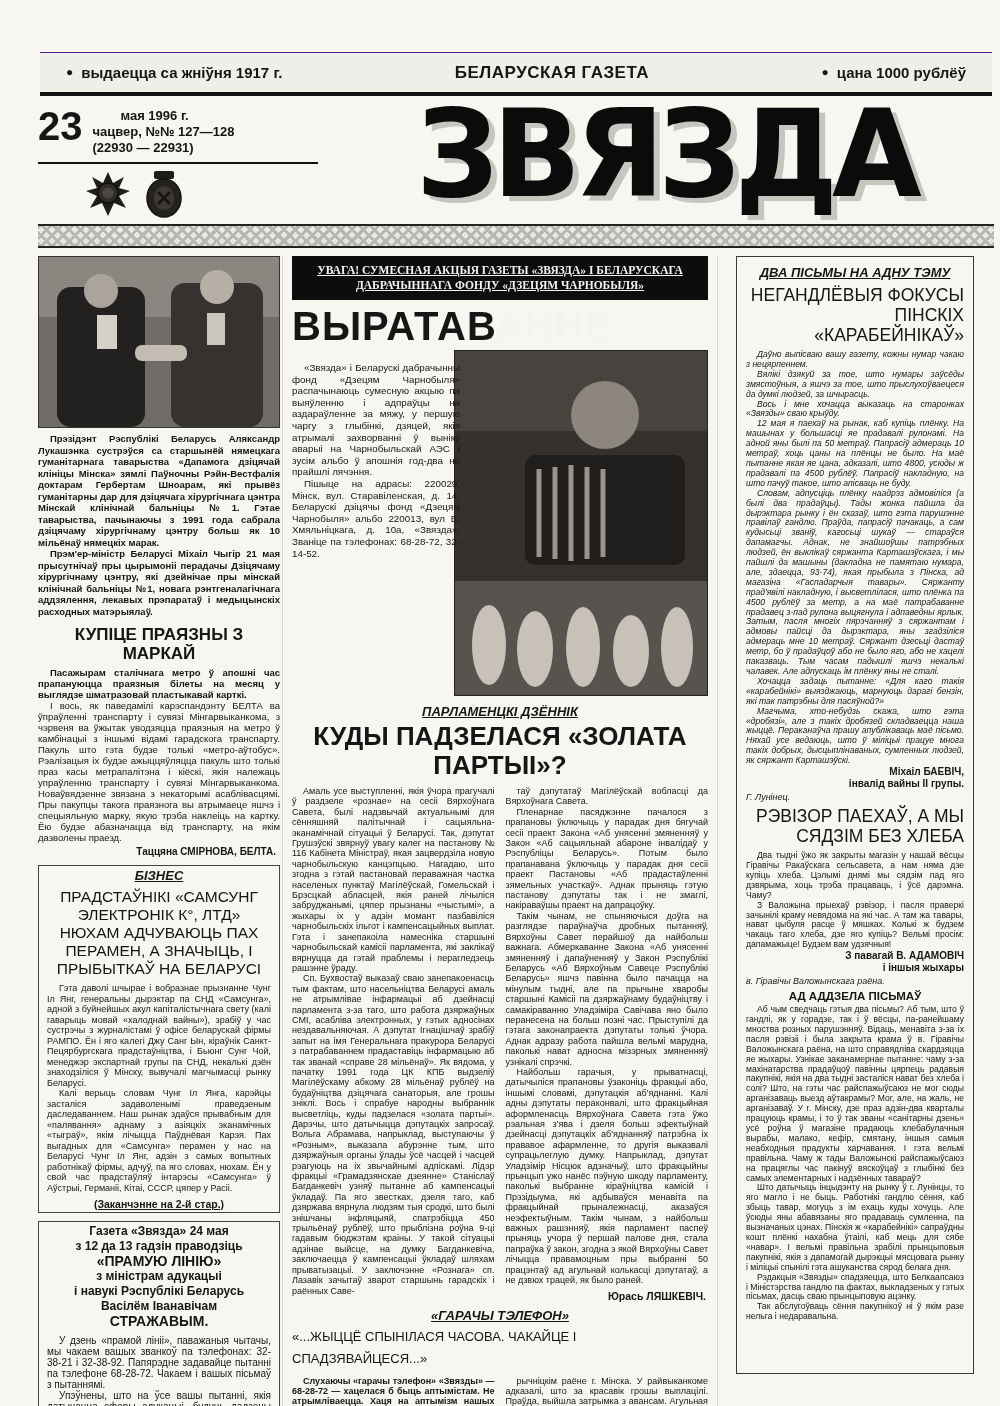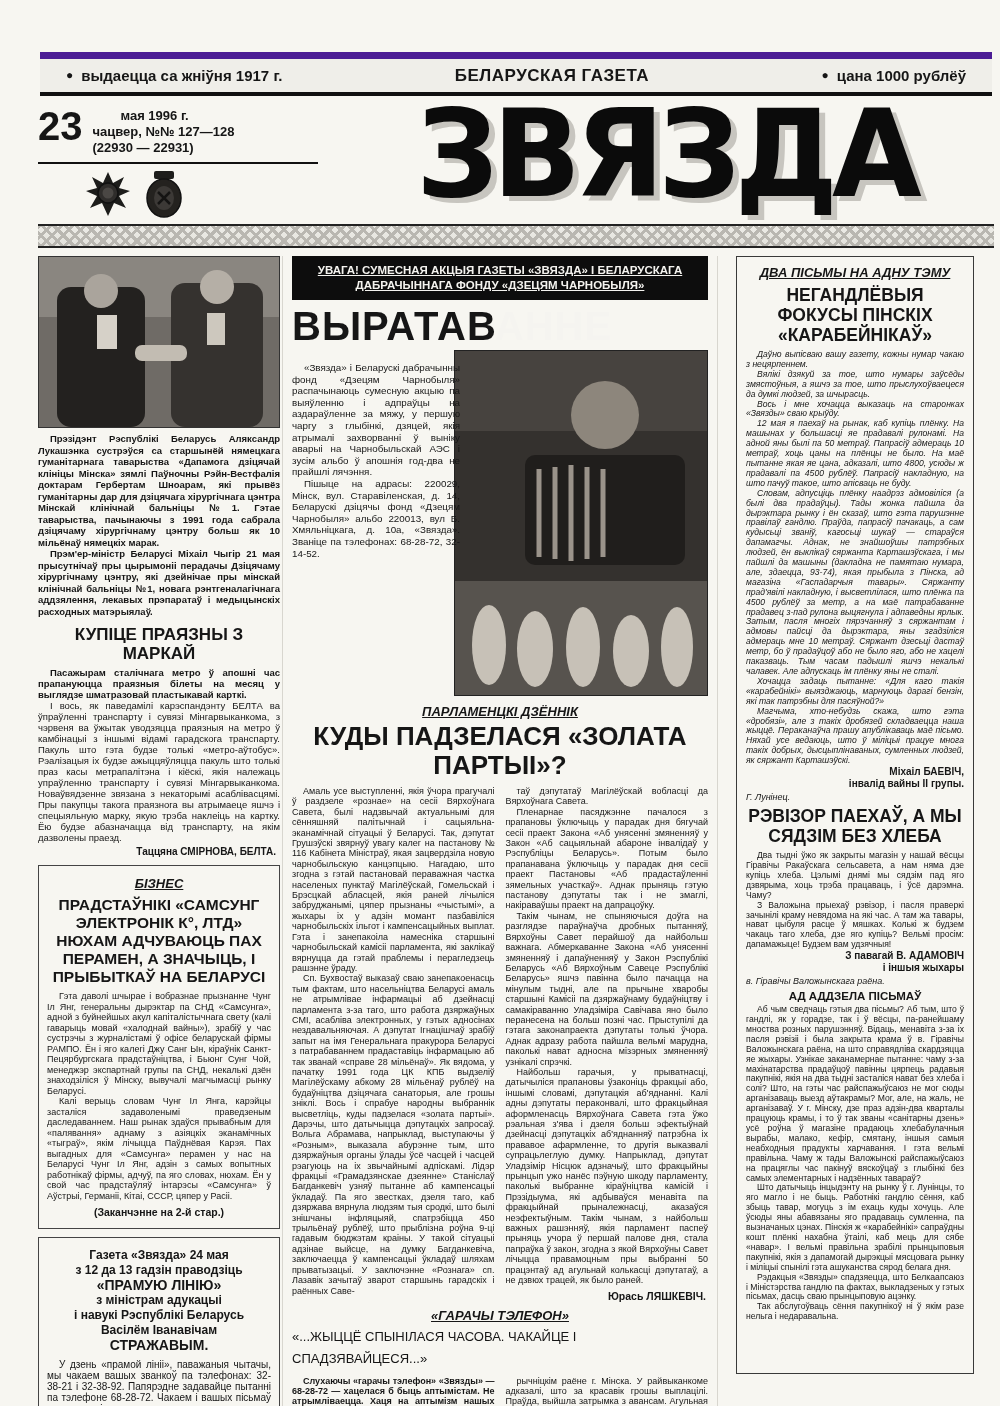--- a/index.html
+++ b/index.html
@@ -1,21 +1,21 @@
 <!DOCTYPE html>
 <html><head>
 <meta charset="utf-8">
 <style>
   * { margin:0; padding:0; box-sizing:border-box; }
   html,body { width:1000px; }
   body { background:#e9e7e2; font-family:"Liberation Sans", sans-serif; color:#161616; }
   .page { width:1000px; height:1406px; background:#f7f6f1; overflow:hidden; position:relative;
           padding:0 6px 0 38px; }
   
-  .topbar { margin:52px 2px 0 2px; border-top:7px solid #4c1d95; border-bottom:4px solid #111;
+  .topbar { margin:52px 2px 0 2px; border-top:1px solid #4c1d95; border-bottom:4px solid #111;
             background:#efeee9; height:44px; display:flex; align-items:center;
             justify-content:space-between; padding:0 26px; }
   .topbar .t { font-weight:bold; font-size:15px; }
   .topbar .c { font-size:17px; font-weight:bold; letter-spacing:.5px; }
   .bullet { display:inline-block; margin-right:8px; font-size:12px; vertical-align:2px;}
   
   .masthead { display:flex; margin-top:6px; height:118px; }
   .mast-left { width:300px; padding-top:4px; }
   .mast-row { display:flex; gap:10px; }
   .day { font-size:40px; font-weight:bold; line-height:40px; }
@@ -40,52 +40,52 @@
   p { margin:0; }
   .body p, p.body { font-size:9.5px; line-height:11px; text-align:justify; text-indent:12px; }
   .small p { font-size:9px; line-height:10.5px; }
   
   .photo1 { width:100%; height:172px; background:#555; border:1px solid #333; }
   .caption { margin-top:5px; }
   .caption p { font-size:9.5px; line-height:11.5px; font-weight:bold; text-align:justify; text-indent:12px; }
   .hl-kupice { text-align:center; font-weight:bold; font-size:17px; line-height:19px; margin:8px 0 4px; }
   .lead-bold p:first-child { font-weight:bold; }
   .byline { text-align:right; font-weight:bold; font-size:10px; margin-top:3px; padding-right:4px;}
-  .boxed { border:1px solid #444; padding:10px 8px; margin-top:8px; background:#f7f6f1; }
+  .boxed { border:1px solid #444; padding:2px 8px; margin-top:8px; background:#f7f6f1; }
   .rubric { text-align:center; font-weight:bold; font-style:italic; font-size:13px;
             text-decoration:underline; margin-bottom:5px; }
-  .hl-samsung { text-align:center; font-weight:bold; font-size:15.5px; line-height:18px; margin-bottom:5px; }
-  .contin { text-align:center; font-weight:bold; font-size:10.5px; margin-top:5px; }
+  .hl-samsung { text-align:center; font-weight:normal; font-size:15.5px; line-height:18px; margin-bottom:5px; }
+  .contin { text-align:center; font-weight:bold; font-size:10.5px; margin-top:5px;text-decoration:underline; }
   .hotline-head div { text-align:center; font-weight:bold; font-size:12px; line-height:15px; }
   .hotline-head .big { font-size:14px; }
   .hotline-body { margin-top:6px; }
   .hotline-body p { font-size:10px; line-height:11px; text-align:justify; text-indent:12px; }
   
   .notice { background:#0d0d0d; color:#f4f3ef; text-align:center; font-weight:bold;
-            font-size:11.5px; line-height:15px; padding:7px 10px; text-decoration:underline; }
+            font-size:11.5px; line-height:15px; padding:7px 10px; text-decoration:underline;font-family:Liberation Serif, serif; }
   .rescue { position:relative; height:390px; margin-top:8px; }
   .rescue-photo { position:absolute; top:42px; right:0; width:254px; height:346px;
                   border:1px solid #222; background:#2e2c2a; }
   .rescue-hl { position:absolute; top:-4px; left:0; z-index:2; font-weight:bold; font-size:40px;
                letter-spacing:1px; line-height:44px; white-space:nowrap; }
   .rescue-hl .w { color:#f5f4f0; }
   .rescue-text { position:absolute; top:54px; left:0; width:168px; }
   .rescue-text p { font-weight:normal; font-size:9.8px; line-height:11.6px; text-align:justify; text-indent:12px; }
   .rub-center { text-align:center; font-weight:bold; font-style:italic; font-size:13px;
                 text-decoration:underline; margin-top:6px; }
   .hl-parl { text-align:center; font-weight:bold; font-size:26px; line-height:29px; margin:3px 0 6px; }
   .twocol { display:flex; gap:11px; }
   .twocol .c1,.twocol .c2 { flex:1; min-width:0; }
   .twocol p { font-size:9px; line-height:10.4px; text-align:justify; text-indent:11px; }
   .byline-c { text-align:right; font-weight:bold; font-size:10.5px; margin-top:4px; padding-right:2px;}
   .hl-hot { text-align:left; font-weight:normal; font-size:13px; line-height:22px; margin:3px 0 6px; }
   .hot .c1 p:first-child { font-weight:bold; }
   
   .rightbox { border:1px solid #3a3a3a; padding:8px 9px; height:1118px; overflow:hidden; }
-  .hl-r { text-align:center; font-weight:bold; font-size:17.5px; line-height:20px; margin:4px 0 5px; }
+  .hl-r { text-align:right; font-weight:normal; font-size:17.5px; line-height:20px; margin:4px 0 5px; }
   .rightbox .letter p { font-style:italic; }
   .rightbox p { font-size:8.6px; line-height:9.9px; text-align:justify; text-indent:11px; }
   .sign { text-align:right; font-weight:bold; font-size:10px; line-height:12px; font-style:normal; }
   .place { font-style:italic; font-size:9px; margin:2px 0 4px; }
   .hl-dept { text-align:center; font-weight:bold; font-size:11.5px; margin:4px 0 3px; }
   svg { display:block; }
 </style>
 </head>
 <body>
 

